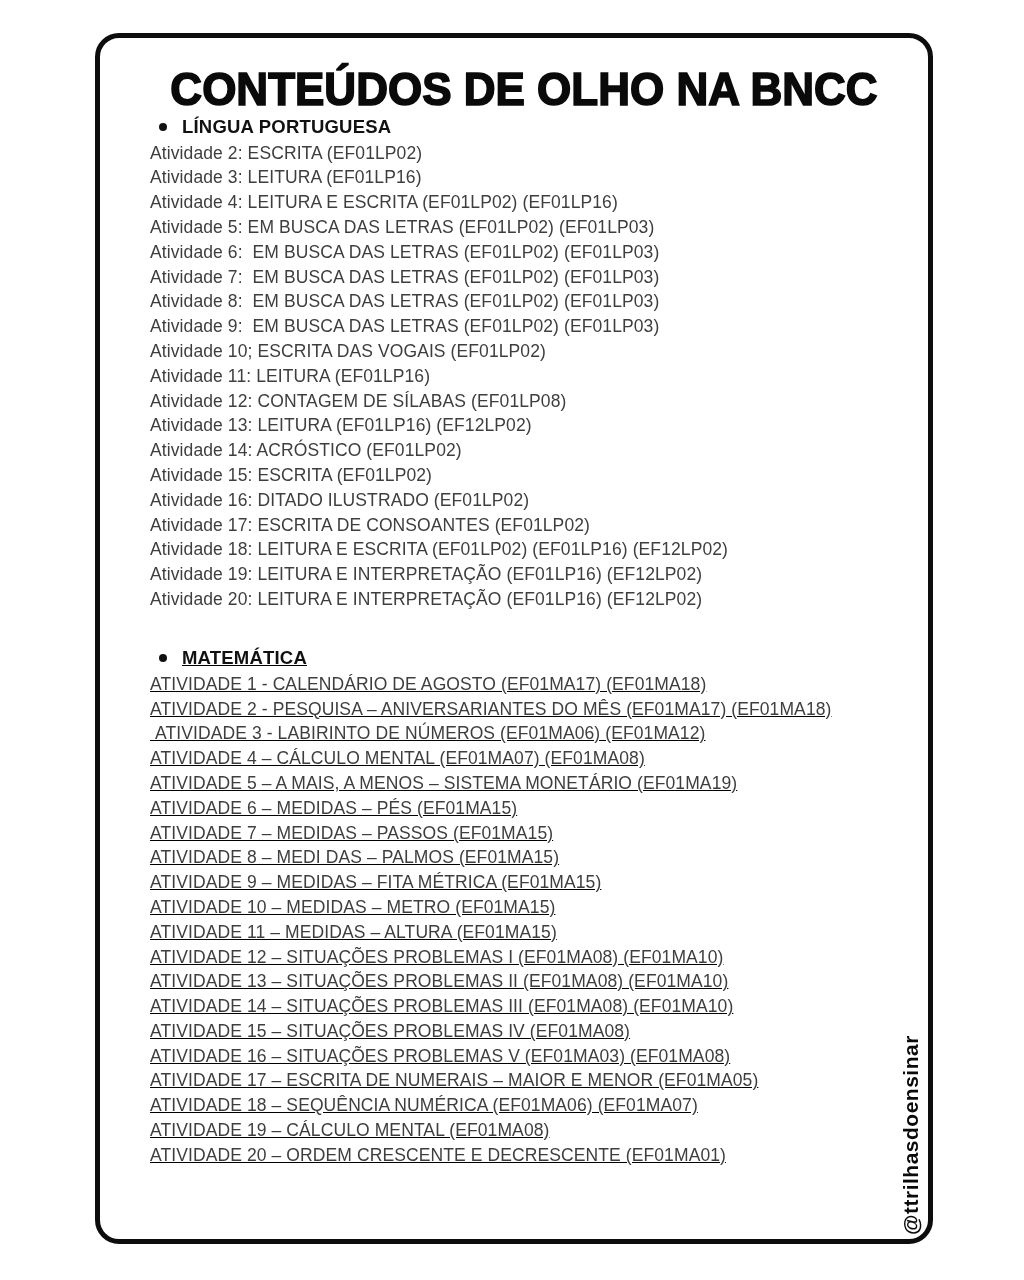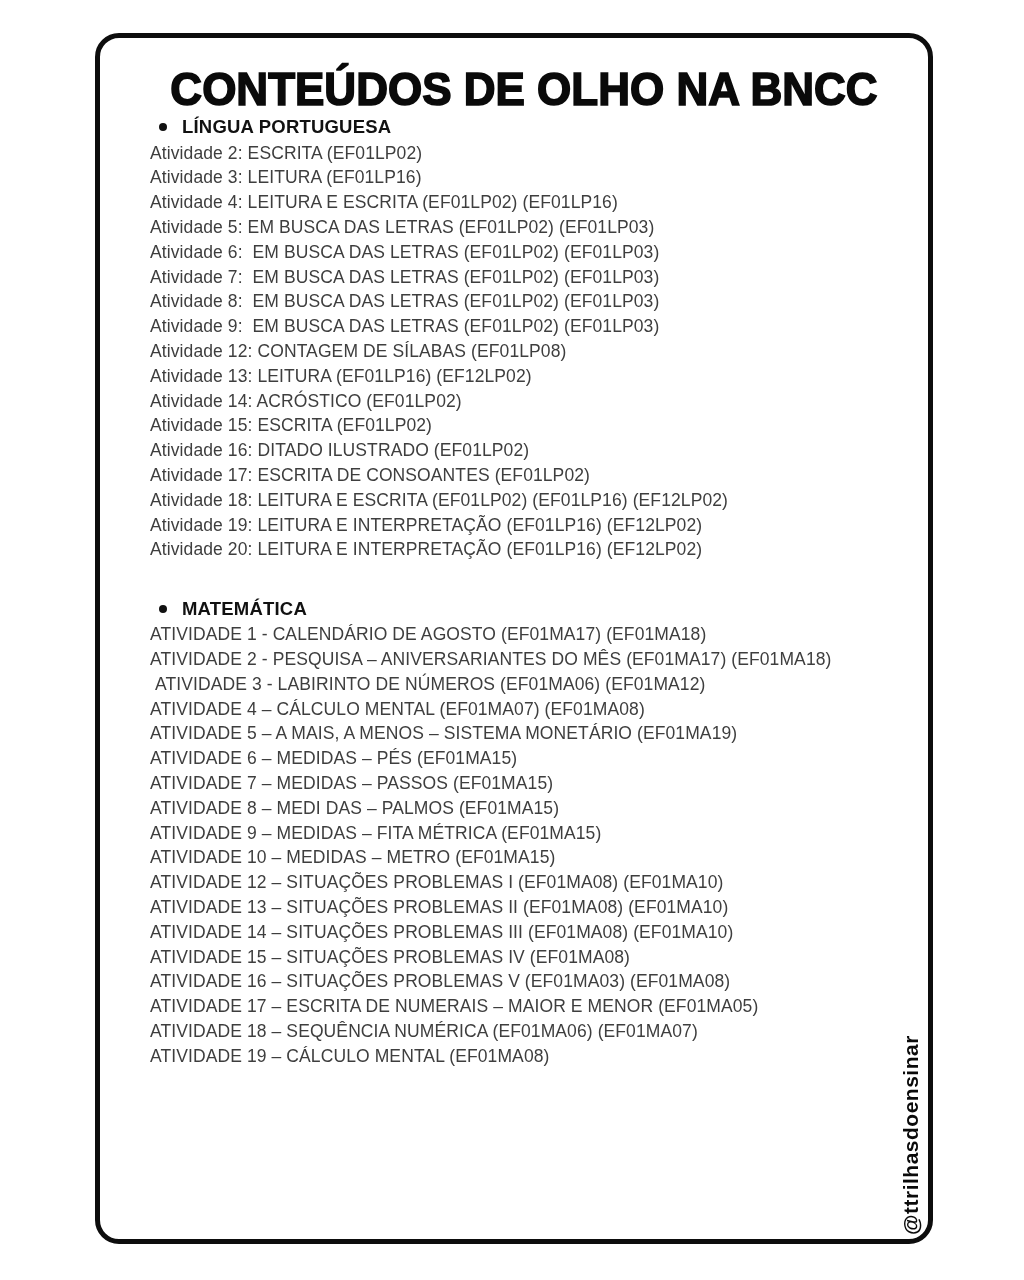--- a/index.html
+++ b/index.html
@@ -39,21 +39,21 @@
     font-size: 44px;
     line-height: 1.15;
     font-weight: bold;
     color: var(--title-text);
     letter-spacing: 0px;
     -webkit-text-stroke: 1.6px var(--title-text);
     transform: scaleY(1.04);
   }
   .list-section { margin: 0; }
   .section-lp { }
-  .section-mat { margin-top: 34px; }
+  .section-mat { margin-top: 34px; text-decoration: underline; }
   .section-heading {
     display: flex;
     align-items: center;
     height: 25px;
   }
   .bullet {
     width: 8px;
     height: 8px;
     border-radius: 50%;
     background: var(--heading-text);
@@ -102,20 +102,22 @@
     </div>
     <div class="items">
         <div class="item">Atividade 2: ESCRITA (EF01LP02)</div>
         <div class="item">Atividade 3: LEITURA (EF01LP16)</div>
         <div class="item">Atividade 4: LEITURA E ESCRITA (EF01LP02) (EF01LP16)</div>
         <div class="item">Atividade 5: EM BUSCA DAS LETRAS (EF01LP02) (EF01LP03)</div>
         <div class="item">Atividade 6:  EM BUSCA DAS LETRAS (EF01LP02) (EF01LP03)</div>
         <div class="item">Atividade 7:  EM BUSCA DAS LETRAS (EF01LP02) (EF01LP03)</div>
         <div class="item">Atividade 8:  EM BUSCA DAS LETRAS (EF01LP02) (EF01LP03)</div>
         <div class="item">Atividade 9:  EM BUSCA DAS LETRAS (EF01LP02) (EF01LP03)</div>
+        <div class="item">Atividade 10; ESCRITA DAS VOGAIS (EF01LP02)</div>
+        <div class="item">Atividade 11: LEITURA (EF01LP16)</div>
         <div class="item">Atividade 12: CONTAGEM DE SÍLABAS (EF01LP08)</div>
         <div class="item">Atividade 13: LEITURA (EF01LP16) (EF12LP02)</div>
         <div class="item">Atividade 14: ACRÓSTICO (EF01LP02)</div>
         <div class="item">Atividade 15: ESCRITA (EF01LP02)</div>
         <div class="item">Atividade 16: DITADO ILUSTRADO (EF01LP02)</div>
         <div class="item">Atividade 17: ESCRITA DE CONSOANTES (EF01LP02)</div>
         <div class="item">Atividade 18: LEITURA E ESCRITA (EF01LP02) (EF01LP16) (EF12LP02)</div>
         <div class="item">Atividade 19: LEITURA E INTERPRETAÇÃO (EF01LP16) (EF12LP02)</div>
         <div class="item">Atividade 20: LEITURA E INTERPRETAÇÃO (EF01LP16) (EF12LP02)</div>
       </div>
@@ -130,25 +132,27 @@
         <div class="item">ATIVIDADE 1 - CALENDÁRIO DE AGOSTO (EF01MA17) (EF01MA18)</div>
         <div class="item">ATIVIDADE 2 - PESQUISA – ANIVERSARIANTES DO MÊS (EF01MA17) (EF01MA18)</div>
         <div class="item"> ATIVIDADE 3 - LABIRINTO DE NÚMEROS (EF01MA06) (EF01MA12)</div>
         <div class="item">ATIVIDADE 4 – CÁLCULO MENTAL (EF01MA07) (EF01MA08)</div>
         <div class="item">ATIVIDADE 5 – A MAIS, A MENOS – SISTEMA MONETÁRIO (EF01MA19)</div>
         <div class="item">ATIVIDADE 6 – MEDIDAS – PÉS (EF01MA15)</div>
         <div class="item">ATIVIDADE 7 – MEDIDAS – PASSOS (EF01MA15)</div>
         <div class="item">ATIVIDADE 8 – MEDI DAS – PALMOS (EF01MA15)</div>
         <div class="item">ATIVIDADE 9 – MEDIDAS – FITA MÉTRICA (EF01MA15)</div>
         <div class="item">ATIVIDADE 10 – MEDIDAS – METRO (EF01MA15)</div>
+        <div class="item">ATIVIDADE 11 – MEDIDAS – ALTURA (EF01MA15)</div>
         <div class="item">ATIVIDADE 12 – SITUAÇÕES PROBLEMAS I (EF01MA08) (EF01MA10)</div>
         <div class="item">ATIVIDADE 13 – SITUAÇÕES PROBLEMAS II (EF01MA08) (EF01MA10)</div>
         <div class="item">ATIVIDADE 14 – SITUAÇÕES PROBLEMAS III (EF01MA08) (EF01MA10)</div>
         <div class="item">ATIVIDADE 15 – SITUAÇÕES PROBLEMAS IV (EF01MA08)</div>
         <div class="item">ATIVIDADE 16 – SITUAÇÕES PROBLEMAS V (EF01MA03) (EF01MA08)</div>
         <div class="item">ATIVIDADE 17 – ESCRITA DE NUMERAIS – MAIOR E MENOR (EF01MA05)</div>
         <div class="item">ATIVIDADE 18 – SEQUÊNCIA NUMÉRICA (EF01MA06) (EF01MA07)</div>
         <div class="item">ATIVIDADE 19 – CÁLCULO MENTAL (EF01MA08)</div>
+        <div class="item">ATIVIDADE 20 – ORDEM CRESCENTE E DECRESCENTE (EF01MA01)</div>
       </div>
   </section>
 </div>
 
 <div class="handle">@ttrilhasdoensinar</div>
 
 </body></html>

